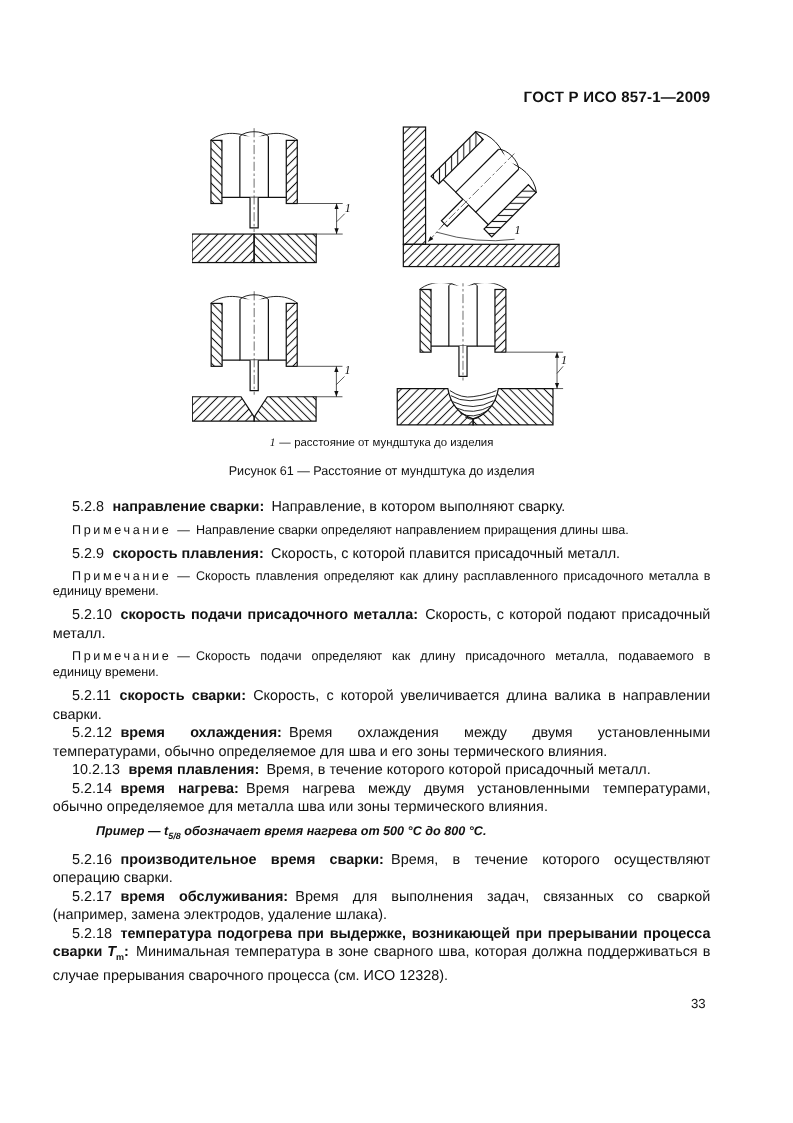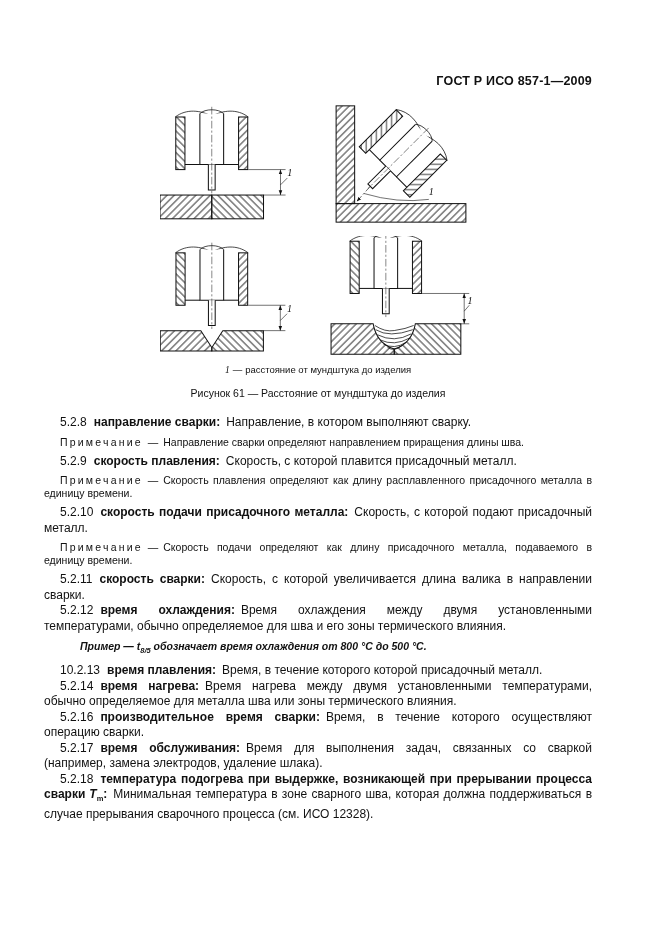--- a/index.html
+++ b/index.html
@@ -155,31 +155,32 @@
     <p class="note"><span class="note-label">Примечание</span><span class="note-dash">—</span><span>Скорость плавления определяют как длину расплавленного присадочного металла в единицу времени.</span></p>
 
     <p class="para"><span class="num">5.2.10</span><b class="term">скорость подачи присадочного металла:</b><span>Скорость, с которой подают присадочный металл.</span></p>
 
     <p class="note"><span class="note-label">Примечание</span><span class="note-dash">—</span><span>Скорость подачи определяют как длину присадочного металла, подаваемого в единицу времени.</span></p>
 
     <p class="para"><span class="num">5.2.11</span><b class="term">скорость сварки:</b><span>Скорость, с которой увеличивается длина валика в направлении сварки.</span></p>
 
     <p class="para"><span class="num">5.2.12</span><b class="term">время охлаждения:</b><span>Время охлаждения между двумя установленными температурами, обычно определяемое для шва и его зоны термического влияния.</span></p>
 
-    <p class="example"><span>Пример — t</span><sub>8/5</sub><span> обозначает время охлаждения от 800 °С до 500 °С.</span></p>
 
     <p class="para"><span class="num">10.2.13</span><b class="term">время плавления:</b><span>Время, в течение которого которой присадочный металл.</span></p>
 
     <p class="para"><span class="num">5.2.14</span><b class="term">время нагрева:</b><span>Время нагрева между двумя установленными температурами, обычно определяемое для металла шва или зоны термического влияния.</span></p>
 
+    <p class="example"><span>Пример — t</span><sub>5/8</sub><span> обозначает время нагрева от 500 °С до 800 °С.</span></p>
 
 
 
     <p class="para"><span class="num">5.2.16</span><b class="term">производительное время сварки:</b><span>Время, в течение которого осуществляют операцию сварки.</span></p>
 
     <p class="para"><span class="num">5.2.17</span><b class="term">время обслуживания:</b><span>Время для выполнения задач, связанных со сваркой (например, замена электродов, удаление шлака).</span></p>
 
     <p class="para"><span class="num">5.2.18</span><b class="term term-tight">температура подогрева при выдержке, возникающей при прерывании процесса сварки</b><b class="term-var"><i>Т</i><sub>m</sub><span>:</span></b><span>Минимальная температура в зоне сварного шва, которая должна поддерживаться в случае прерывания сварочного процесса (см. ИСО 12328).</span></p>
 
   </div>
 
+  <div class="page-number">33</div>
 
 </div>
 
 </body></html>

